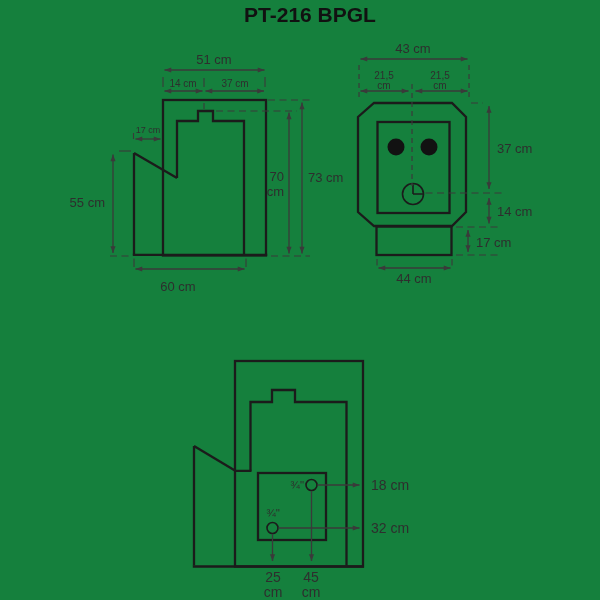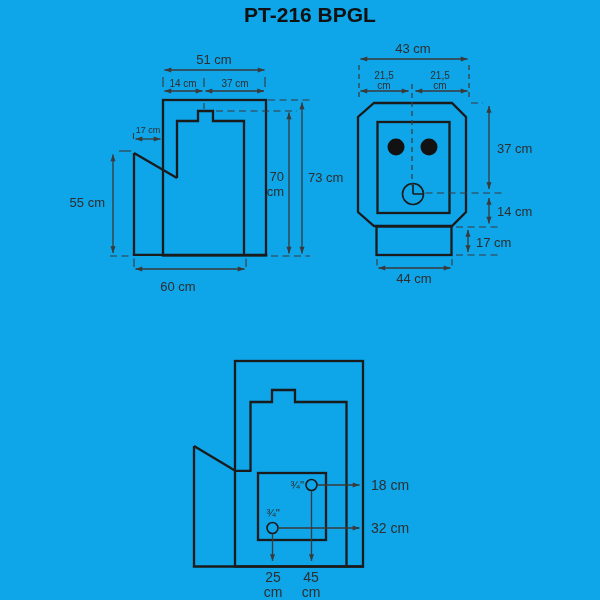--- a/index.html
+++ b/index.html
@@ -1,16 +1,16 @@
 <!DOCTYPE html>
 <html><head>
 <meta charset="utf-8">
 <style>
   html,body{margin:0;padding:0;background:#fff;}
-  .page{position:relative;width:600px;height:600px;background:#0ea5e9;font-family:"Liberation Sans","DejaVu Sans",sans-serif;}
+  .page{position:relative;width:600px;height:600px;background:#15803d;font-family:"Liberation Sans","DejaVu Sans",sans-serif;}
   svg{position:absolute;left:0;top:0;}
   text{fill:#2e2e2e;font-family:"Liberation Sans","DejaVu Sans",sans-serif;}
   .title{font-size:21px;font-weight:bold;fill:#111;}
   .lbl{font-size:13px;}
   .lblB{font-size:14px;}
   .sm{font-size:10px;}
   .xs{font-size:9px;}
   .fit{font-size:11.5px;}
   .outline{stroke:#1b1b1b;stroke-width:2.3;fill:none;stroke-linejoin:miter;}
   .outline-thin{stroke:#1b1b1b;stroke-width:1.6;fill:none;}

